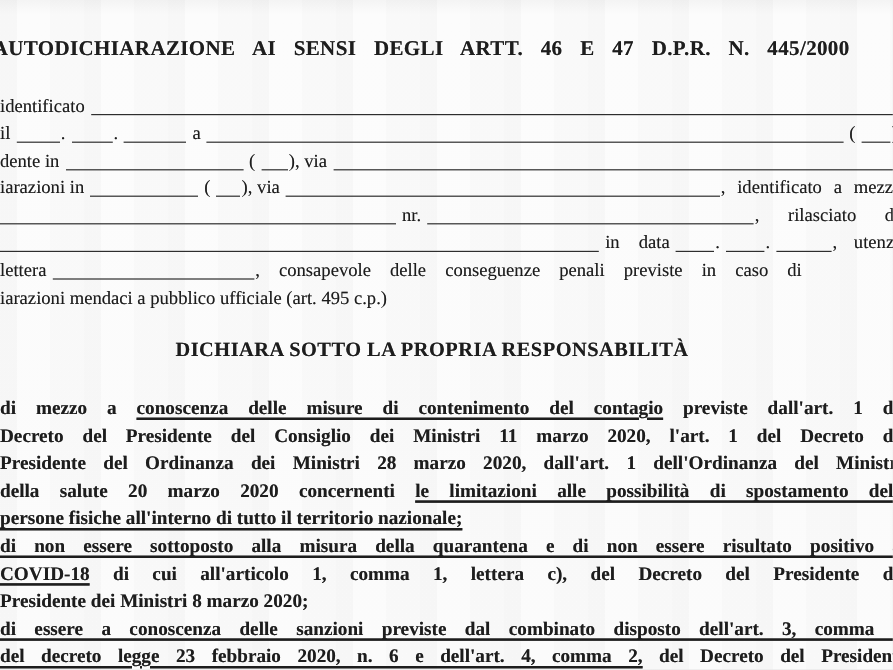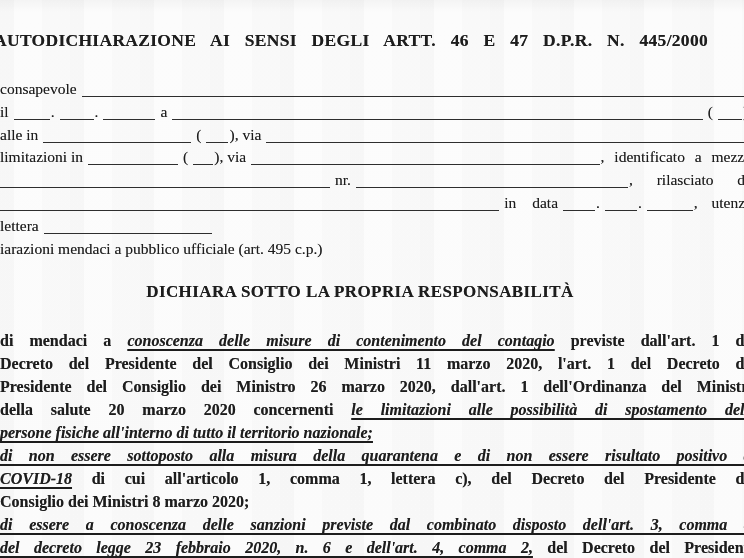--- a/index.html
+++ b/index.html
@@ -50,46 +50,46 @@
   .paras{position:absolute;top:329px;left:0;width:756px;}
   .pline{
     width:756px;height:23px;line-height:23px;
     font-size:16px;font-weight:bold;
     text-align:justify;text-align-last:justify;
     text-shadow:0 0 0.5px rgba(0,0,0,0.5);
     overflow:visible;white-space:normal;
   }
   .pline.last{text-align-last:left;}
   .seg.bi{}
-  .seg.bu{text-decoration:underline;text-decoration-thickness:1.7px;text-underline-offset:3px;font-style:italic;}
+  .seg.bu{text-decoration:underline;text-decoration-thickness:1.7px;text-underline-offset:3px;}
 </style>
 </head>
 <body>
 
 <div class="doc">
   <div class="title">AUTODICHIARAZIONE AI SENSI DEGLI ARTT. 46 E 47 D.P.R. N. 445/2000</div>
 
   <div class="form" id="form-section">
-      <div class="fline"><span class="ft">consapevole</span><span class="blank fill"></span></div>
+      <div class="fline"><span class="ft">identificato</span><span class="blank fill"></span></div>
       <div class="fline"><span class="ft">il</span><span class="blank" style="width: 36px;"></span><span class="ft" style="margin-left: -4px;">.</span><span class="blank" style="width: 34px;"></span><span class="ft" style="margin-left: -4px;">.</span><span class="blank" style="width: 52px;"></span><span class="ft">a</span><span class="blank fill"></span><span class="ft">(</span><span class="blank" style="width: 24px;"></span><span class="ft" style="margin-left: -4px;">),</span></div>
-      <div class="fline"><span class="ft">alle in</span><span class="blank" style="width: 148px;"></span><span class="ft">(</span><span class="blank" style="width: 22px;"></span><span class="ft" style="margin-left: -4px;">), via</span><span class="blank fill"></span></div>
-      <div class="fline"><span class="ft">limitazioni in</span><span class="blank" style="width: 90px;"></span><span class="ft">(</span><span class="blank" style="width: 20px;"></span><span class="ft" style="margin-left: -4px;">), via</span><span class="blank fill"></span><span class="ft" style="word-spacing: 6px; margin-left: -4px;">, identificato a mezzo</span></div>
+      <div class="fline"><span class="ft">dente in</span><span class="blank" style="width: 148px;"></span><span class="ft">(</span><span class="blank" style="width: 22px;"></span><span class="ft" style="margin-left: -4px;">), via</span><span class="blank fill"></span></div>
+      <div class="fline"><span class="ft">iarazioni in</span><span class="blank" style="width: 90px;"></span><span class="ft">(</span><span class="blank" style="width: 20px;"></span><span class="ft" style="margin-left: -4px;">), via</span><span class="blank fill"></span><span class="ft" style="word-spacing: 6px; margin-left: -4px;">, identificato a mezzo</span></div>
       <div class="fline"><span class="blank" style="width: 330px;"></span><span class="ft">nr.</span><span class="blank fill"></span><span class="ft" style="word-spacing: 20px; margin-left: -4px;">, rilasciato da</span></div>
       <div class="fline"><span class="blank fill"></span><span class="ft" style="word-spacing: 12px;">in data</span><span class="blank" style="width: 32px;"></span><span class="ft" style="margin-left: -4px;">.</span><span class="blank" style="width: 32px;"></span><span class="ft" style="margin-left: -4px;">.</span><span class="blank" style="width: 46px;"></span><span class="ft" style="word-spacing: 10px; margin-left: -4px;">, utenza</span></div>
-      <div class="fline"><span class="ft">lettera</span><span class="blank" style="width: 168px;"></span></div>
+      <div class="fline"><span class="ft">lettera</span><span class="blank" style="width: 168px;"></span><span class="ft" style="word-spacing: 12px; margin-left: -4px;">, consapevole delle conseguenze penali previste in caso di</span></div>
       <div class="fline"><span class="ft">iarazioni mendaci a pubblico ufficiale (art. 495 c.p.)</span></div>
     </div>
 
   <div class="heading">DICHIARA SOTTO LA PROPRIA RESPONSABILITÀ</div>
 
   <div class="paras" id="para-section">
-      <div class="pline"><span class="seg b">di mendaci a </span><span class="seg bu">conoscenza delle misure di contenimento del contagio</span><span class="seg b"> previste dall'art. 1 del</span></div>
+      <div class="pline"><span class="seg b">di mezzo a </span><span class="seg bu">conoscenza delle misure di contenimento del contagio</span><span class="seg b"> previste dall'art. 1 del</span></div>
       <div class="pline"><span class="seg bi">Decreto del Presidente del Consiglio dei Ministri</span><span class="seg b"> 11 marzo 2020, l'art. 1 del </span><span class="seg bi">Decreto del</span></div>
-      <div class="pline"><span class="seg bi">Presidente del Consiglio dei Ministro</span><span class="seg b"> 26 marzo 2020, dall'art. 1 dell'</span><span class="seg bi">Ordinanza del Ministro</span></div>
+      <div class="pline"><span class="seg bi">Presidente del Ordinanza dei Ministri</span><span class="seg b"> 28 marzo 2020, dall'art. 1 dell'</span><span class="seg bi">Ordinanza del Ministro</span></div>
       <div class="pline"><span class="seg bi">della salute</span><span class="seg b"> 20 marzo 2020 concernenti </span><span class="seg bu">le limitazioni alle possibilità di spostamento delle</span></div>
       <div class="pline last"><span class="seg bu">persone fisiche all'interno di tutto il territorio nazionale;</span></div>
       <div class="pline"><span class="seg bu">di non essere sottoposto alla misura della quarantena e di non essere risultato positivo al</span></div>
       <div class="pline"><span class="seg bu">COVID-18</span><span class="seg b"> di cui all'articolo 1, comma 1, lettera c), del </span><span class="seg bi">Decreto del Presidente del</span></div>
-      <div class="pline last"><span class="seg bi">Consiglio dei Ministri</span><span class="seg b"> 8 marzo 2020;</span></div>
+      <div class="pline last"><span class="seg bi">Presidente dei Ministri</span><span class="seg b"> 8 marzo 2020;</span></div>
       <div class="pline"><span class="seg bu">di essere a conoscenza delle sanzioni previste dal combinato disposto dell'art. 3, comma 4,</span></div>
       <div class="pline"><span class="seg bu">del decreto legge 23 febbraio 2020, n. 6 e dell'art. 4, comma 2,</span><span class="seg b"> del </span><span class="seg bi">Decreto del Presidente</span></div>
     </div>
 </div>
 
 </body></html>

